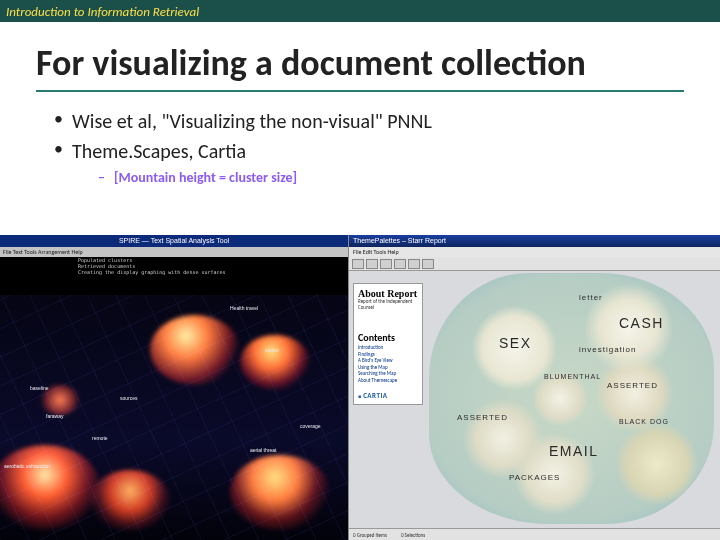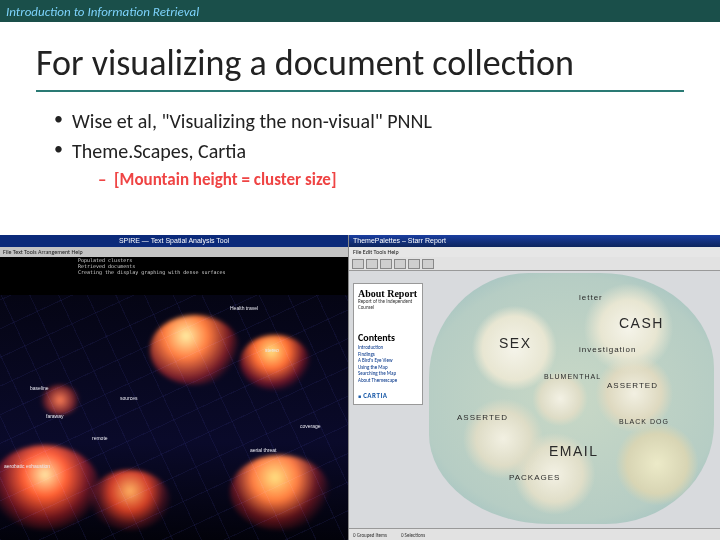--- a/index.html
+++ b/index.html
@@ -12,33 +12,33 @@
     position: relative;
   }
   .topbar {
     width: 100%;
     height: 22px;
     background: #1a4f4a;
     display: flex;
     align-items: center;
   }
   .topbar-label {
-    color: #7dd3fc;
+    color: #fde047;
     font-style: italic;
     font-size: 13px;
     padding-left: 6px;
     font-family: Calibri, Arial, sans-serif;
   }
   .title-wrap {
     padding: 22px 36px 4px 36px;
   }
   .slide-title {
     font-size: 36px;
     color: #222;
-    font-weight: 400;
+    font-weight: 700;
     line-height: 1.1;
     padding-bottom: 6px;
     border-bottom: 2px solid #2a7a74;
     display: block;
   }
   .body-area {
     padding: 10px 36px 0 36px;
   }
   ul.level1 {
     list-style: none;
@@ -58,23 +58,23 @@
     top: 0;
     font-size: 18px;
     color: #222;
   }
   ul.level2 {
     list-style: none;
     padding-left: 26px;
     margin-top: 2px;
   }
   ul.level2 > li {
-    font-size: 17px;
+    font-size: 14px;
     font-weight: 600;
-    color: #ef4444;
+    color: #8b5cf6;
     position: relative;
     padding-left: 16px;
     line-height: 1.4;
   }
   ul.level2 > li::before {
     content: "–";
     position: absolute;
     left: 0;
     top: 0;
   }

